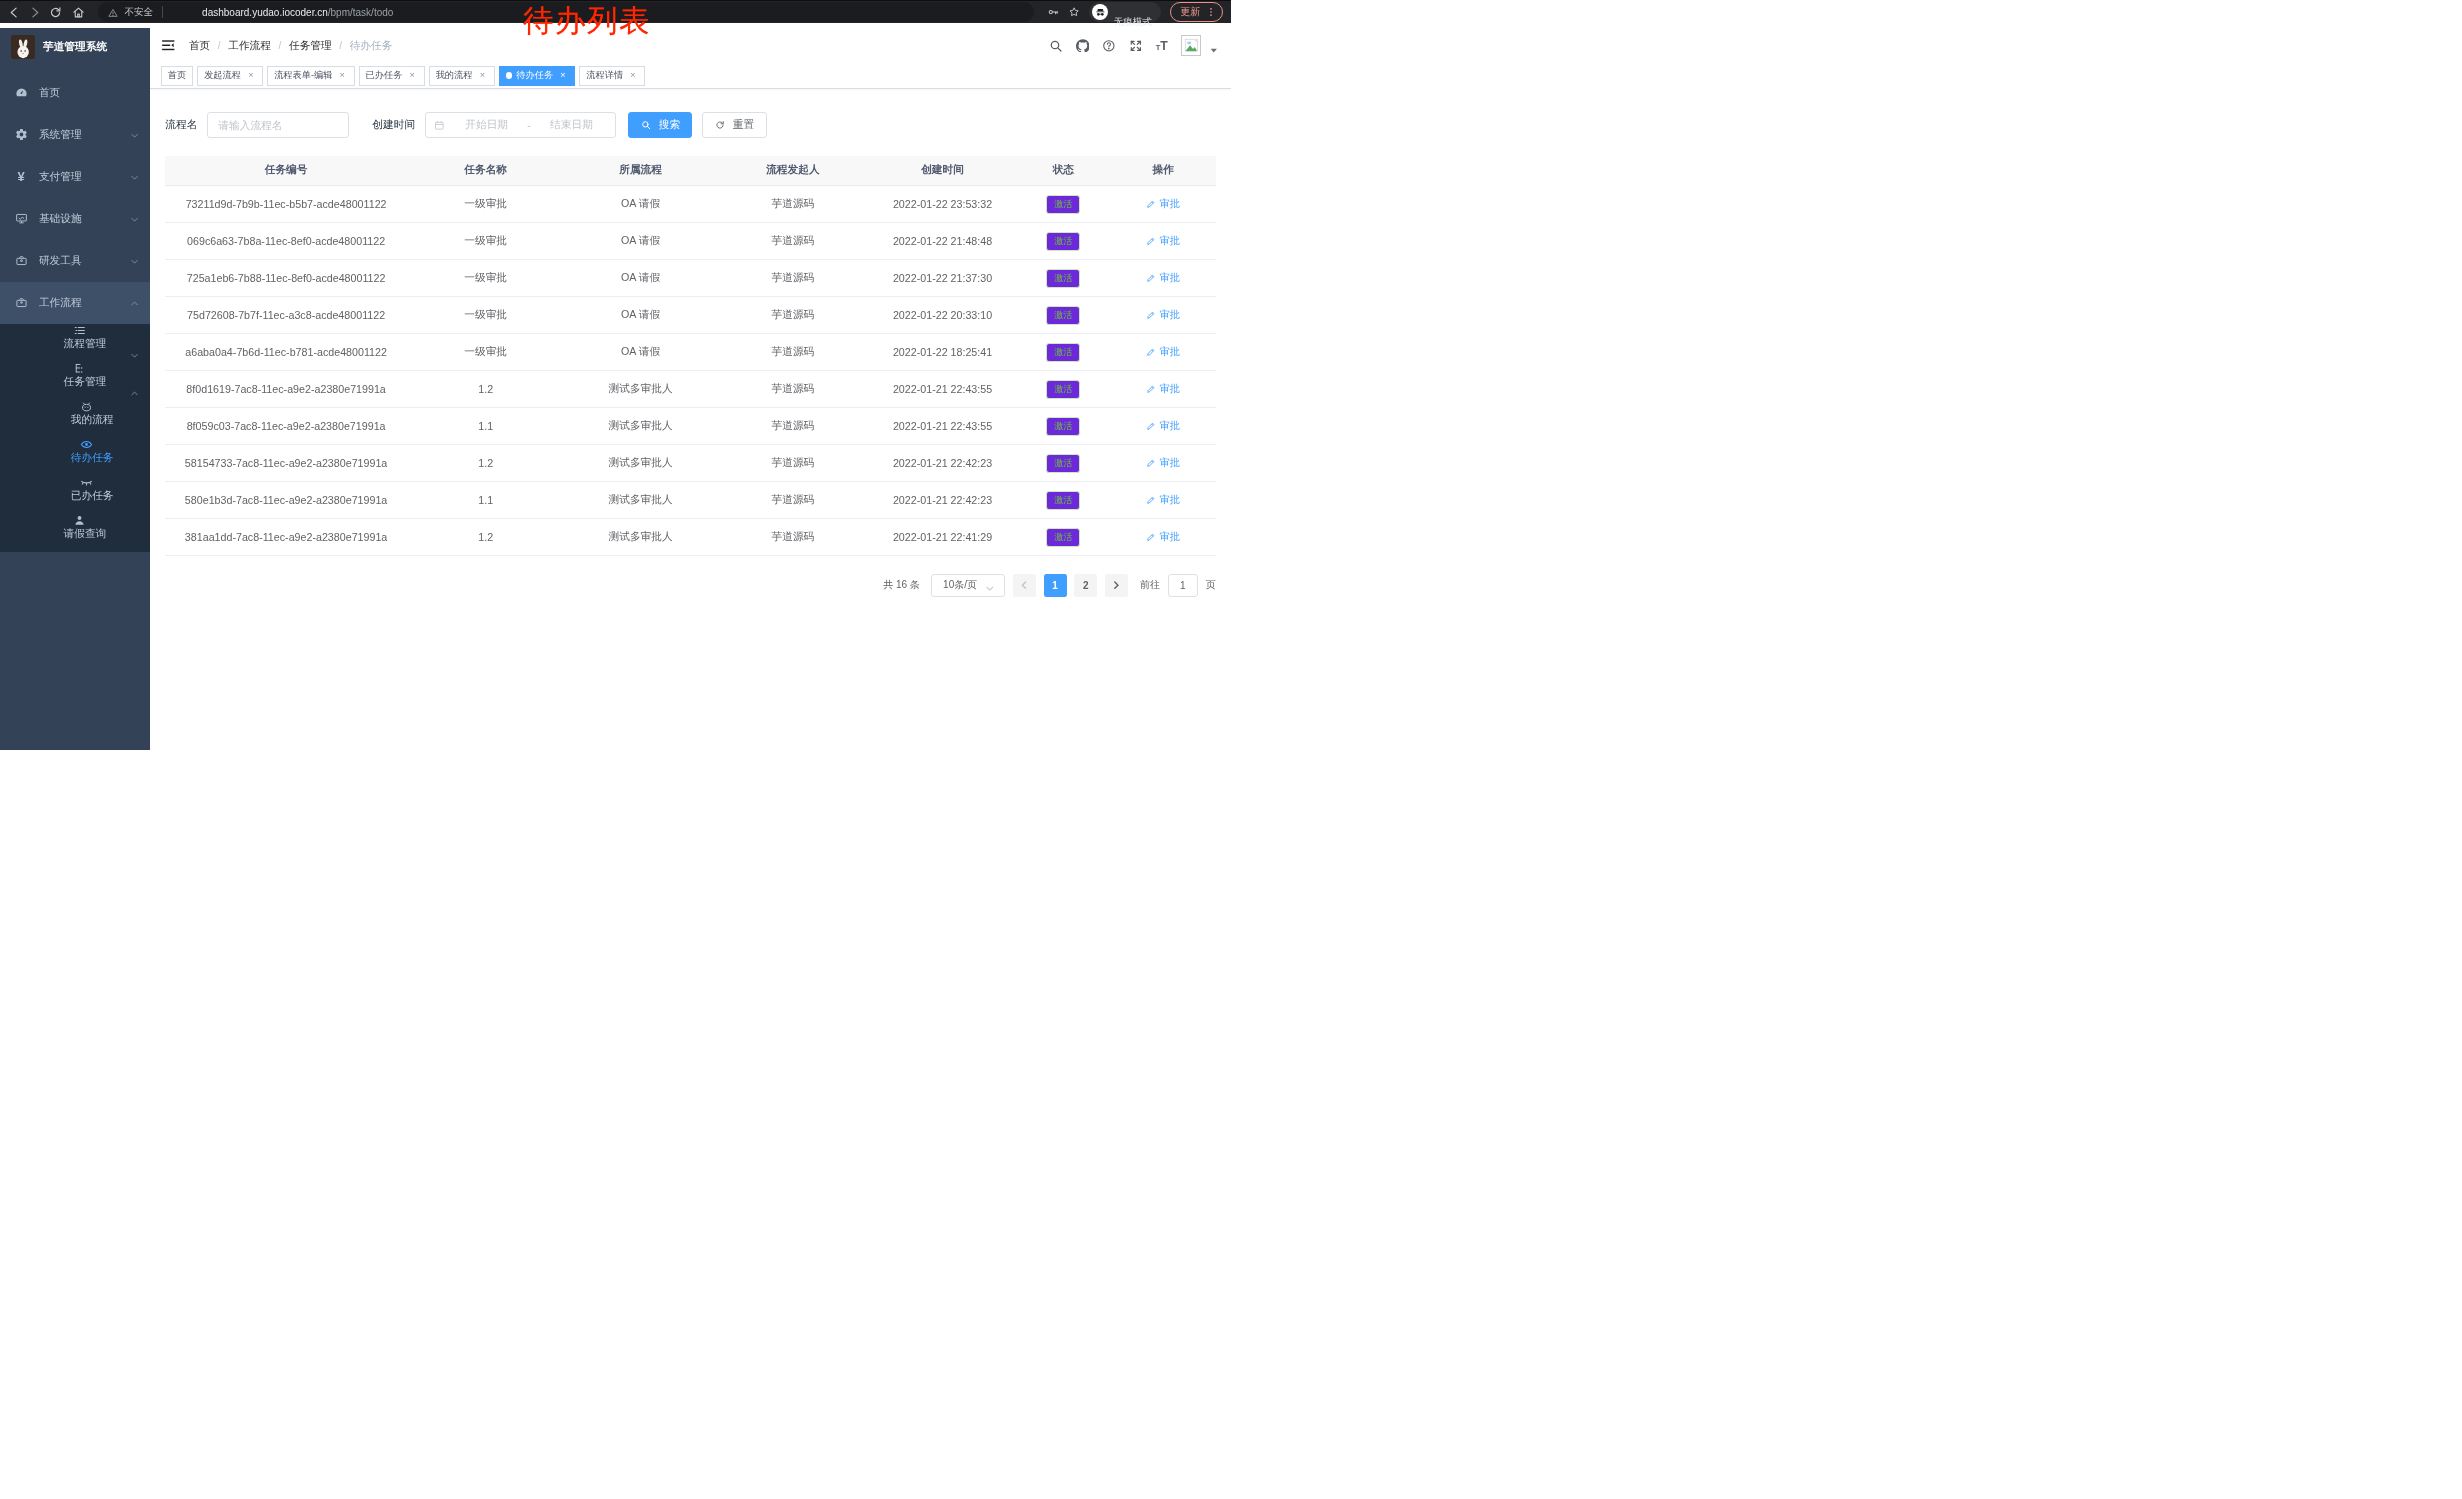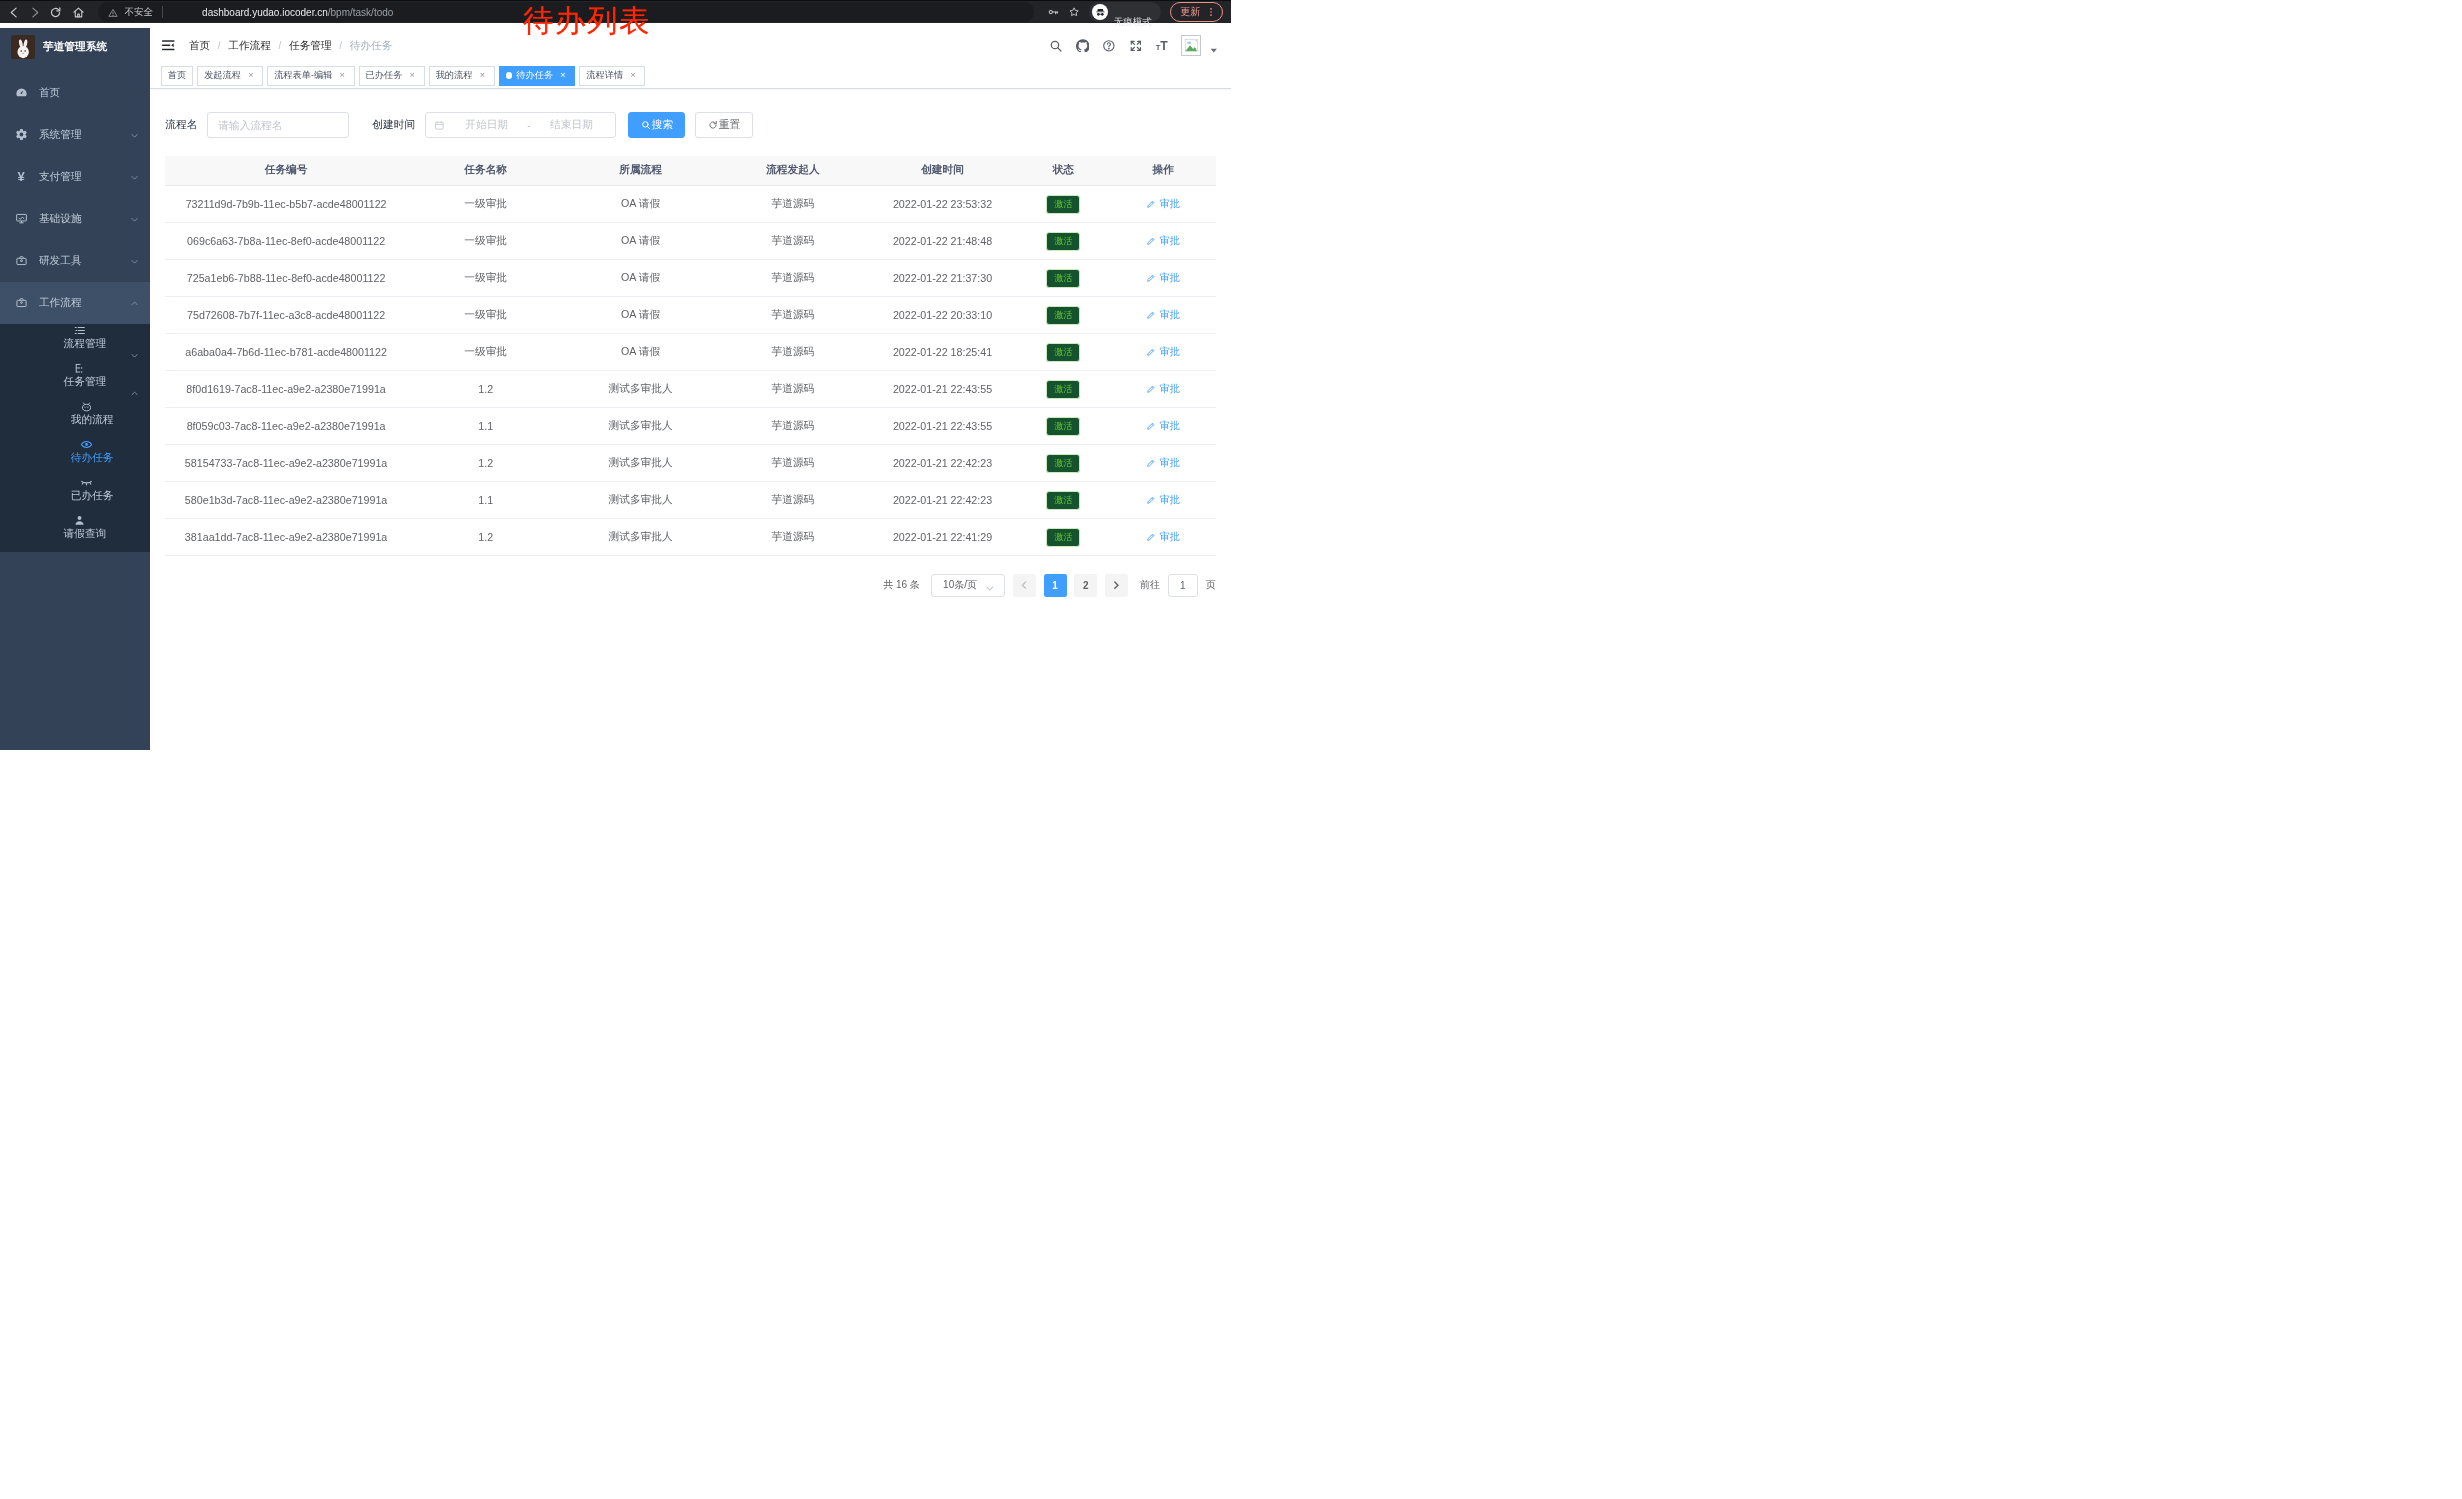--- a/index.html
+++ b/index.html
@@ -92,34 +92,34 @@
   .f-label { font-size:10.7px; font-weight:400; color:#1f2d3d; margin-right:10px; white-space:nowrap; }
   .f-label2 { margin-left:23px; }
   .text-input { width:142px; height:26px; border:0.8px solid #dcdfe6; border-radius:3.1px; padding:0 10px;
     font-size:10.7px; color:#606266; outline:none; font-family:inherit; }
   .text-input::placeholder { color:#c0c4cc; }
   .date-range { width:191px; height:26px; border:0.8px solid #dcdfe6; border-radius:3.1px; display:flex;
     align-items:center; padding:0 7.6px; gap:3.1px; cursor:pointer; }
   .cal-ico { width:10.7px; height:10.7px; color:#c0c4cc; flex:none; margin-right:3.1px; }
   .date-ph { flex:1; text-align:center; font-size:10.7px; color:#c0c4cc; white-space:nowrap; }
   .range-sep { color:#c0c4cc; font-size:10.7px; padding:0 1.5px; }
-  .btn { height:26px; border-radius:3.1px; font-size:10.7px; display:inline-flex; align-items:center; gap:1px;
+  .btn { height:26px; border-radius:3.1px; font-size:10.7px; display:inline-flex; align-items:center; gap:8px;
     padding:0 11.4px; cursor:pointer; font-family:inherit; }
   .btn svg { width:10px; height:10px; }
   .btn-primary { background:#409eff; border:0.8px solid #409eff; color:#fff; margin-left:12.2px; }
   .btn-plain { background:#fff; border:0.8px solid #dcdfe6; color:#606266; margin-left:10px; }
 
   
   table.grid { width:100%; border-collapse:collapse; table-layout:fixed; }
   .grid th { height:30px; background:#f8f8f9; color:#515a6e; font-size:10.7px; font-weight:700;
     text-align:center; border-bottom:0.8px solid #e8eaec; }
   .grid td { height:37px; text-align:center; font-size:10.7px; color:#606266; border-bottom:0.8px solid #ebeef5;
     overflow:hidden; white-space:nowrap; }
   .badge-success { display:inline-block; height:19px; line-height:17.5px; padding:0 6.9px; font-size:9.2px;
-    color:#67c23a; background:#14532d; border:0.8px solid #cde9bd; border-radius:3.1px; }
+    color:#67c23a; background:#6d28d9; border:0.8px solid #cde9bd; border-radius:3.1px; }
   .action-link { color:#409eff; font-size:10.3px; display:inline-flex; align-items:center; gap:3.1px; cursor:pointer; }
   .action-link svg { width:10px; height:10px; }
 
   
   .pagination { display:flex; align-items:center; justify-content:flex-end; margin-top:17.5px; gap:7.6px;
     font-size:10px; color:#606266; }
   .pg-total { white-space:nowrap; margin-right:4px; }
   .pg-size { width:74px; height:23px; border:0.8px solid #dcdfe6; border-radius:3.1px; background:#fff;
     display:flex; align-items:center; justify-content:center; gap:9.2px; cursor:pointer; color:#606266; }
   .pg-size .sel-caret { width:7.6px; height:5.3px; color:#c0c4cc; }

